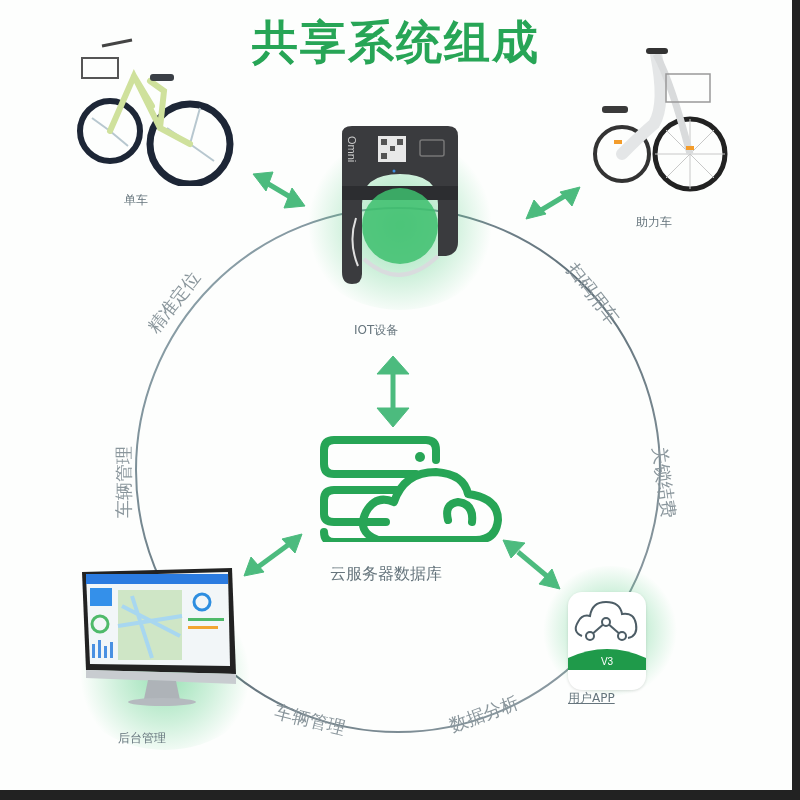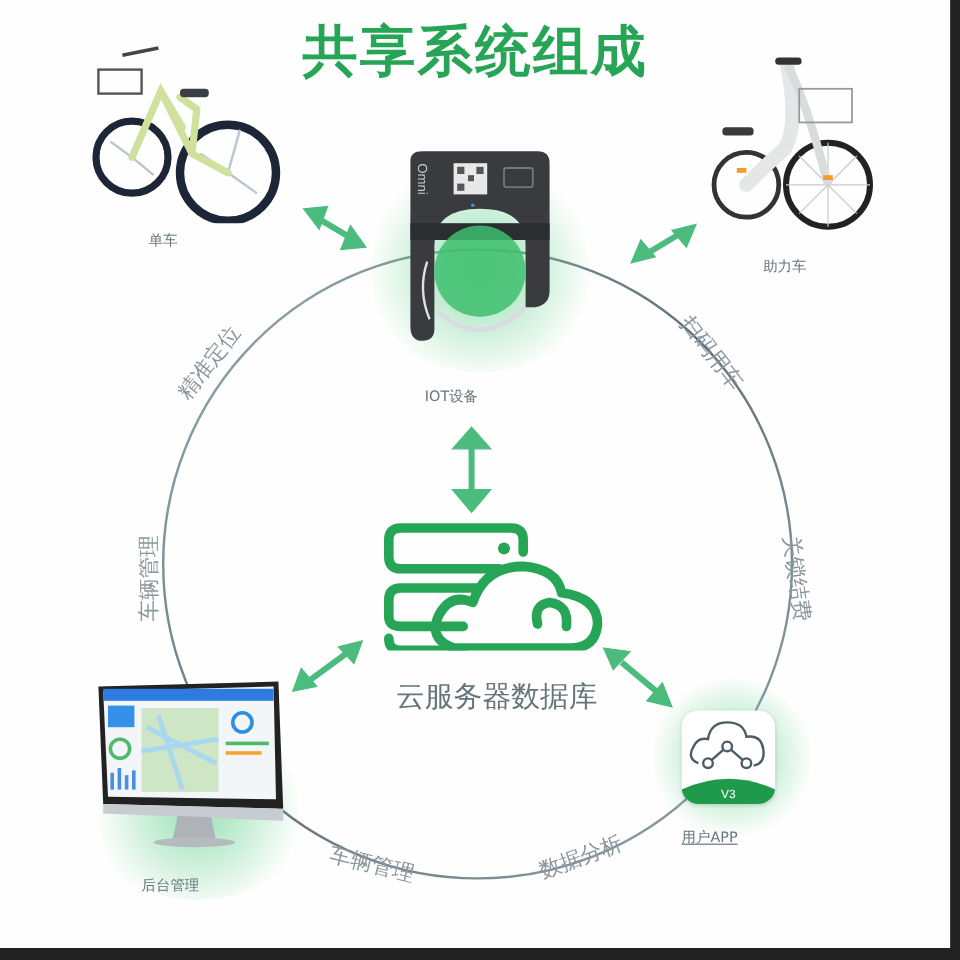--- a/index.html
+++ b/index.html
@@ -137,21 +137,21 @@
       <g fill="none" stroke="#27a556" stroke-width="8" stroke-linecap="round" stroke-linejoin="round">
         <path d="M100 42 L18 42 Q8 42 8 32 L8 18 Q8 8 18 8 L110 8 Q120 8 120 18 L120 28"></path>
         <path d="M82 58 L18 58 Q8 58 8 68 L8 82 Q8 90 18 90 L70 90"></path>
         <path d="M70 110 L18 110 Q8 110 8 100"></path>
         <path d="M62 108 Q40 100 50 80 Q60 62 78 70 Q88 40 120 40 Q148 42 152 62 Q182 66 182 88 Q180 108 160 108 Z"></path>
         <path d="M132 88 Q128 72 142 70 Q158 72 156 90"></path>
       </g>
       <circle cx="104" cy="25" r="5" fill="#27a556"></circle>
     </svg>
   </div>
-  <div class="abs label" style="left:330px;top:564px;font-size:24px;">云服务器数据库</div>
+  <div class="abs label" style="left:330px;top:564px;font-size:16px;">云服务器数据库</div>
 
   <div class="abs glow" style="left:70px;top:600px;width:190px;height:150px;"></div>
   <div class="abs" style="left:72px;top:566px;width:170px;height:146px;">
     <svg width="170" height="146">
       <path d="M10 6 L160 2 L164 108 L14 104 Z" fill="#222"></path>
       <path d="M14 10 L156 6 L158 100 L18 98 Z" fill="#f2f6f8"></path>
       <rect x="14" y="8" width="142" height="10" fill="#2b7be0"></rect>
       <rect x="18" y="22" width="22" height="18" fill="#3490ea"></rect>
       <rect x="46" y="24" width="64" height="70" fill="#cfe6c6"></rect>
       <path d="M50 40 L108 70 M60 30 L80 92 M46 60 L110 50" stroke="#a8d7f0" stroke-width="4"></path>
@@ -166,21 +166,21 @@
       <rect x="116" y="52" width="36" height="3" fill="#4fba6a"></rect>
       <rect x="116" y="60" width="30" height="3" fill="#f2a531"></rect>
       <path d="M14 104 L164 108 L164 118 L14 112 Z" fill="#c8ccd0"></path>
       <path d="M76 114 L104 115 L108 134 L72 133 Z" fill="#aeb3b8"></path>
       <ellipse cx="90" cy="136" rx="34" ry="4" fill="#b5babf"></ellipse>
     </svg>
   </div>
   <div class="abs label" style="left:118px;top:730px;text-align:center;">后台管理</div>
 
   <div class="abs glow" style="left:540px;top:566px;width:140px;height:130px;"></div>
-  <div class="abs" style="left:568px;top:592px;width:78px;height:78px;border-radius:14px;background:#fff;overflow:hidden;box-shadow:0 1px 3px rgba(0,0,0,0.12);">
+  <div class="abs" style="left:568px;top:592px;width:78px;height:98px;border-radius:14px;background:#fff;overflow:hidden;box-shadow:0 1px 3px rgba(0,0,0,0.12);">
     <svg width="78" height="78">
       <path d="M14 44 Q4 40 10 30 Q14 22 22 24 Q24 10 38 10 Q52 10 54 22 Q66 20 68 32 Q70 44 60 46" fill="none" stroke="#4d5d66" stroke-width="2"></path>
       <g fill="#fff" stroke="#4d5d66" stroke-width="2">
         <line x1="22" y1="44" x2="38" y2="30"></line>
           <line x1="38" y1="30" x2="54" y2="44"></line>
         <circle cx="38" cy="30" r="4"></circle>
           <circle cx="22" cy="44" r="4"></circle>
           <circle cx="54" cy="44" r="4"></circle>
       </g>
       <path d="M0 78 L0 66 Q39 48 78 66 L78 78 Z" fill="#1f9a4a"></path>

